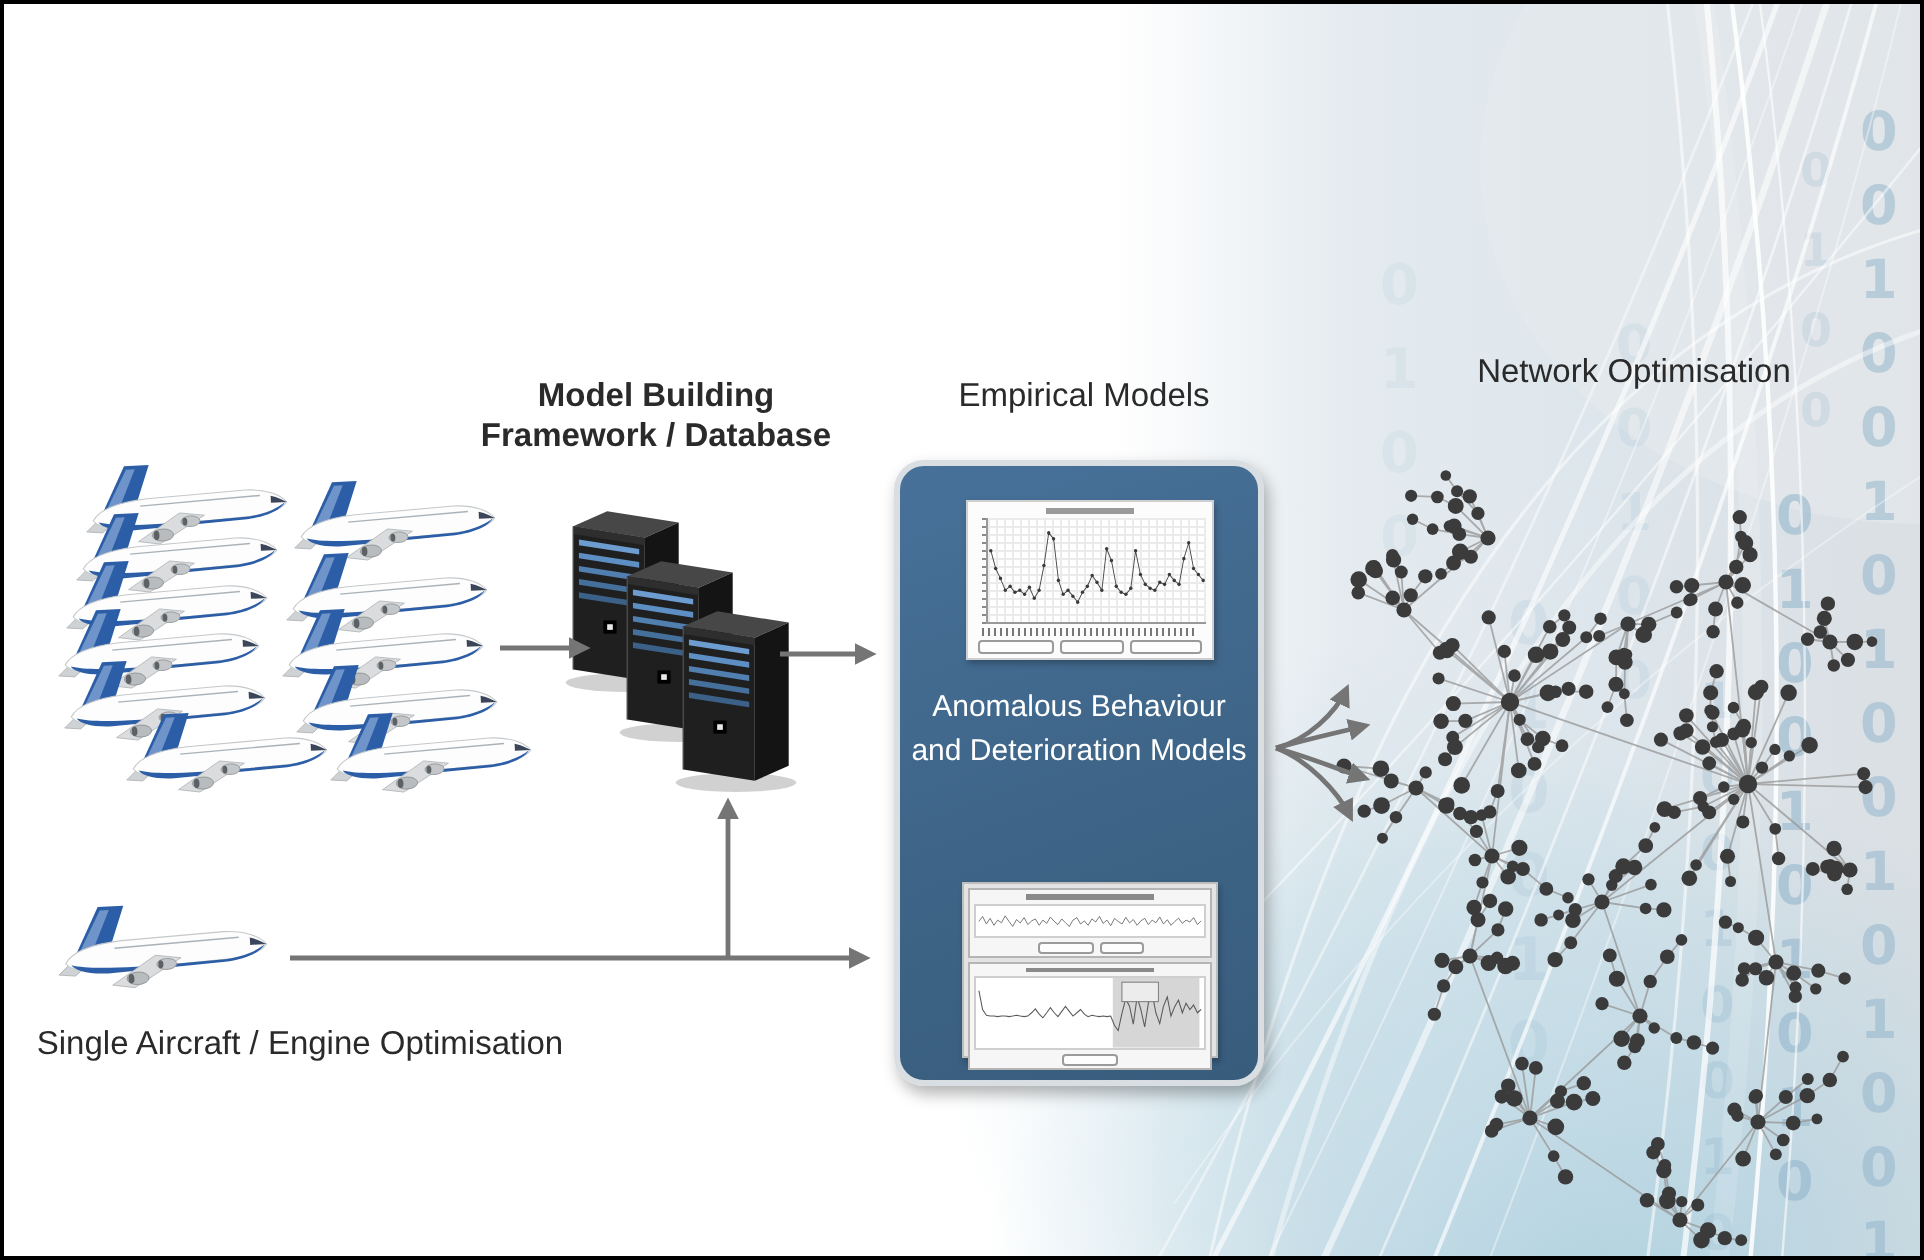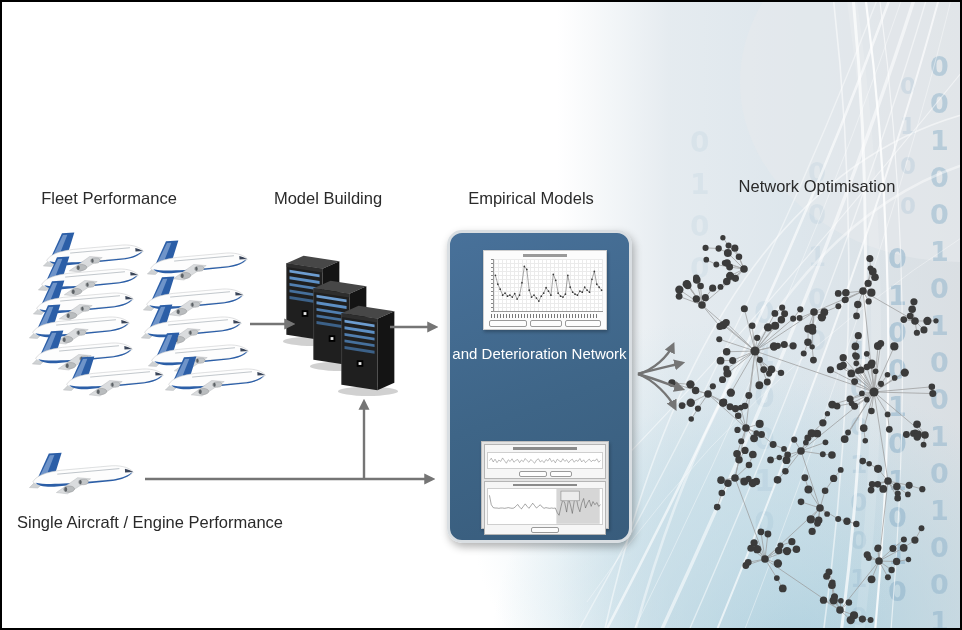--- a/index.html
+++ b/index.html
@@ -191,27 +191,27 @@
           <path d="M9,44 L41,49 L41,52 L9,47 Z" fill="#46709c"></path>
           <path d="M9,51 L41,56 L41,59 L9,54 Z" fill="#3c6188"></path>
         </g>
         <rect x="22" y="66" width="7" height="7" fill="#000"></rect>
         <rect x="24" y="68" width="3" height="3" fill="#e8e8e8"></rect>
         <line x1="6" y1="16" x2="6" y2="92" stroke="#4a4a4a" stroke-width="0.8"></line>
       </g>
     </defs>
   </svg>
 
-  <div class="hdr" style="left:107px;top:186px;">Fleet Performance</div>
-  <div class="hdr" style="left:326px;top:186px;">
+  <div class="hdr" style="left:326px;top:186px;font-weight:bold;">
     <span>Model Building</span><br>
+    <span>Framework / Database</span>
   </div>
-  <div class="hdr" style="left:529px;top:186px;text-align:right;">Empirical Models</div>
+  <div class="hdr" style="left:540px;top:186px;text-align:right;">Empirical Models</div>
   <div class="hdr" style="left:815px;top:174px;">Network Optimisation</div>
-  <div class="hdr" style="left:148px;top:510px;">Single Aircraft / Engine Performance</div>
+  <div class="hdr" style="left:148px;top:510px;">Single Aircraft / Engine Optimisation</div>
 
   <svg class="plane" style="left:38px;top:226px;width:106px;height:46px" viewBox="0 0 120 50">
       <use href="#plane-sym"></use>
     </svg>
   <svg class="plane" style="left:142px;top:234px;width:106px;height:46px" viewBox="0 0 120 50">
       <use href="#plane-sym"></use>
     </svg>
   <svg class="plane" style="left:33px;top:250px;width:106px;height:46px" viewBox="0 0 120 50">
       <use href="#plane-sym"></use>
     </svg>
@@ -310,21 +310,22 @@
       </div>
       <div class="mc-xticks"></div>
       <div class="mc-legend">
           <span></span>
           <span></span>
           <span></span>
         </div>
     </div>
 
     <div class="process-text">
-      <span>and Deterioration Network</span>
+      <span>Anomalous Behaviour</span>
+      <span>and Deterioration Models</span>
     </div>
 
     <div class="mini-chart bottom-chart">
       <div class="panel short">
         <div class="mc-title-bar small"></div>
         <svg style="flex:1" viewBox="0 0 118 16" preserveAspectRatio="none">
             <polyline points="1.5,8.0 3.4,5.4 5.4,9.3 7.3,6.4 9.3,10.0 11.2,7.3 13.2,8.7 15.1,5.1 17.1,8.0 19.0,10.6 21.0,7.0 22.9,8.8 24.9,6.0 26.8,9.6 28.8,7.7 30.7,6.7 32.7,10.0 34.6,7.3 36.6,9.0 38.5,5.7 40.5,8.0 42.4,9.6 44.4,6.7 46.3,8.7 48.3,10.6 50.2,7.3 52.2,6.0 54.1,9.3 56.1,7.7 58.0,10.0 60.0,6.7 61.9,8.3 63.9,5.4 65.8,9.0 67.8,7.3 69.7,10.2 71.7,6.4 73.6,8.0 75.6,9.3 77.5,5.9 79.5,8.7 81.4,7.0 83.4,10.0 85.3,7.7 87.3,6.4 89.2,9.6 91.2,7.3 93.1,8.7 95.1,5.7 97.0,9.3 99.0,7.1 100.9,10.0 102.9,8.0 104.8,6.3 106.8,9.0 108.7,7.3 110.7,8.3 112.6,6.0 114.6,9.6 116.5,7.7" fill="none" stroke="#666" stroke-width="0.45"></polyline>
           </svg>
         <div class="mc-legend tiny">
             <span></span>

